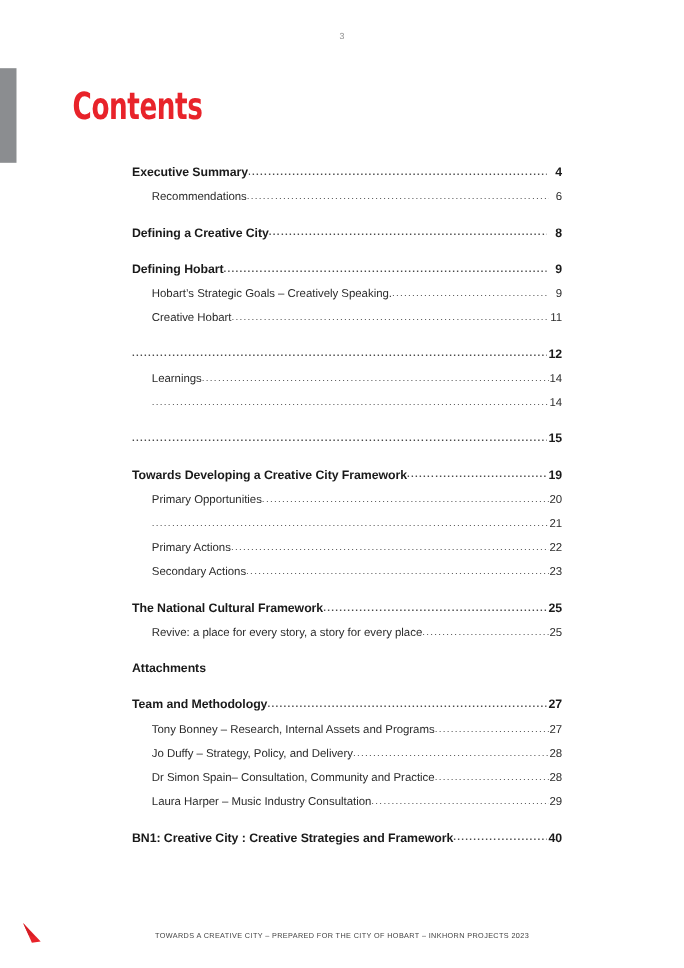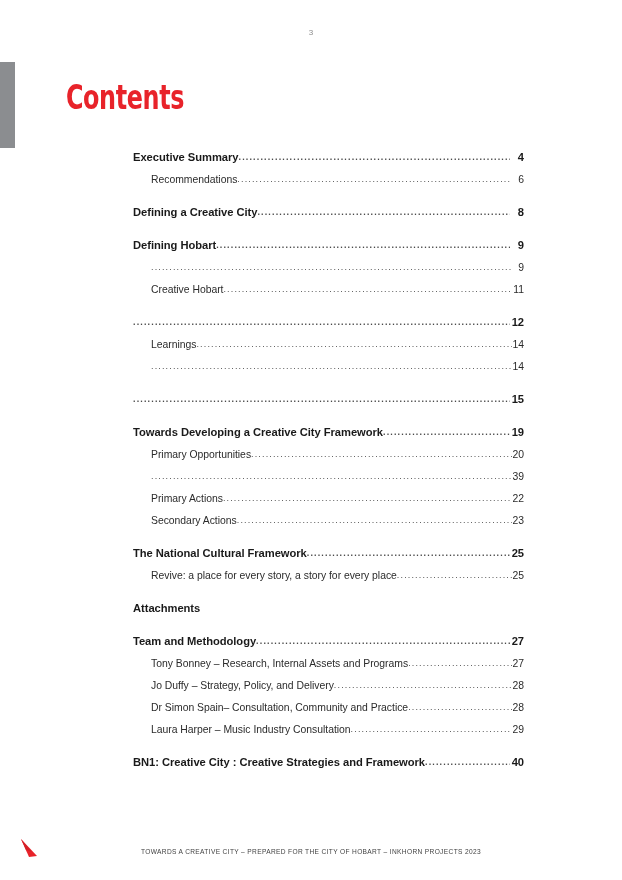--- a/index.html
+++ b/index.html
@@ -54,21 +54,21 @@
     letter-spacing: -0.5px;
     color: #e8232a;
     transform: scaleX(0.78);
     transform-origin: left top;
     white-space: nowrap;
   }
 
   
   .toc {
     position: absolute;
-    left: 133px;
+    left: 120px;
     top: 146px;
     width: 391px;
   }
 
   .toc-row {
     display: flex;
     align-items: baseline;
     width: 100%;
     box-sizing: border-box;
   }
@@ -177,20 +177,21 @@
         <span class="label">Defining a Creative City </span>
         <span class="leader">............................................................................................................................................................................................</span>
         <span class="pageno">8</span>
       </div>
       <div class="toc-row lvl1">
         <span class="label">Defining Hobart</span>
         <span class="leader">............................................................................................................................................................................................</span>
         <span class="pageno">9</span>
       </div>
       <div class="toc-row lvl2">
+        <span class="label">Hobart’s Strategic Goals – Creatively Speaking.</span>
         <span class="leader">............................................................................................................................................................................................</span>
         <span class="pageno">9</span>
       </div>
       <div class="toc-row lvl2">
         <span class="label">Creative Hobart </span>
         <span class="leader">............................................................................................................................................................................................</span>
         <span class="pageno">11</span>
       </div>
       <div class="toc-row lvl1">
         <span class="leader">............................................................................................................................................................................................</span>
@@ -214,21 +215,21 @@
         <span class="leader">............................................................................................................................................................................................</span>
         <span class="pageno">19</span>
       </div>
       <div class="toc-row lvl2">
         <span class="label">Primary Opportunities</span>
         <span class="leader">............................................................................................................................................................................................</span>
         <span class="pageno">20</span>
       </div>
       <div class="toc-row lvl2">
         <span class="leader">............................................................................................................................................................................................</span>
-        <span class="pageno">39</span>
+        <span class="pageno">21</span>
       </div>
       <div class="toc-row lvl2">
         <span class="label">Primary Actions </span>
         <span class="leader">............................................................................................................................................................................................</span>
         <span class="pageno">22</span>
       </div>
       <div class="toc-row lvl2">
         <span class="label">Secondary Actions</span>
         <span class="leader">............................................................................................................................................................................................</span>
         <span class="pageno">23</span>

